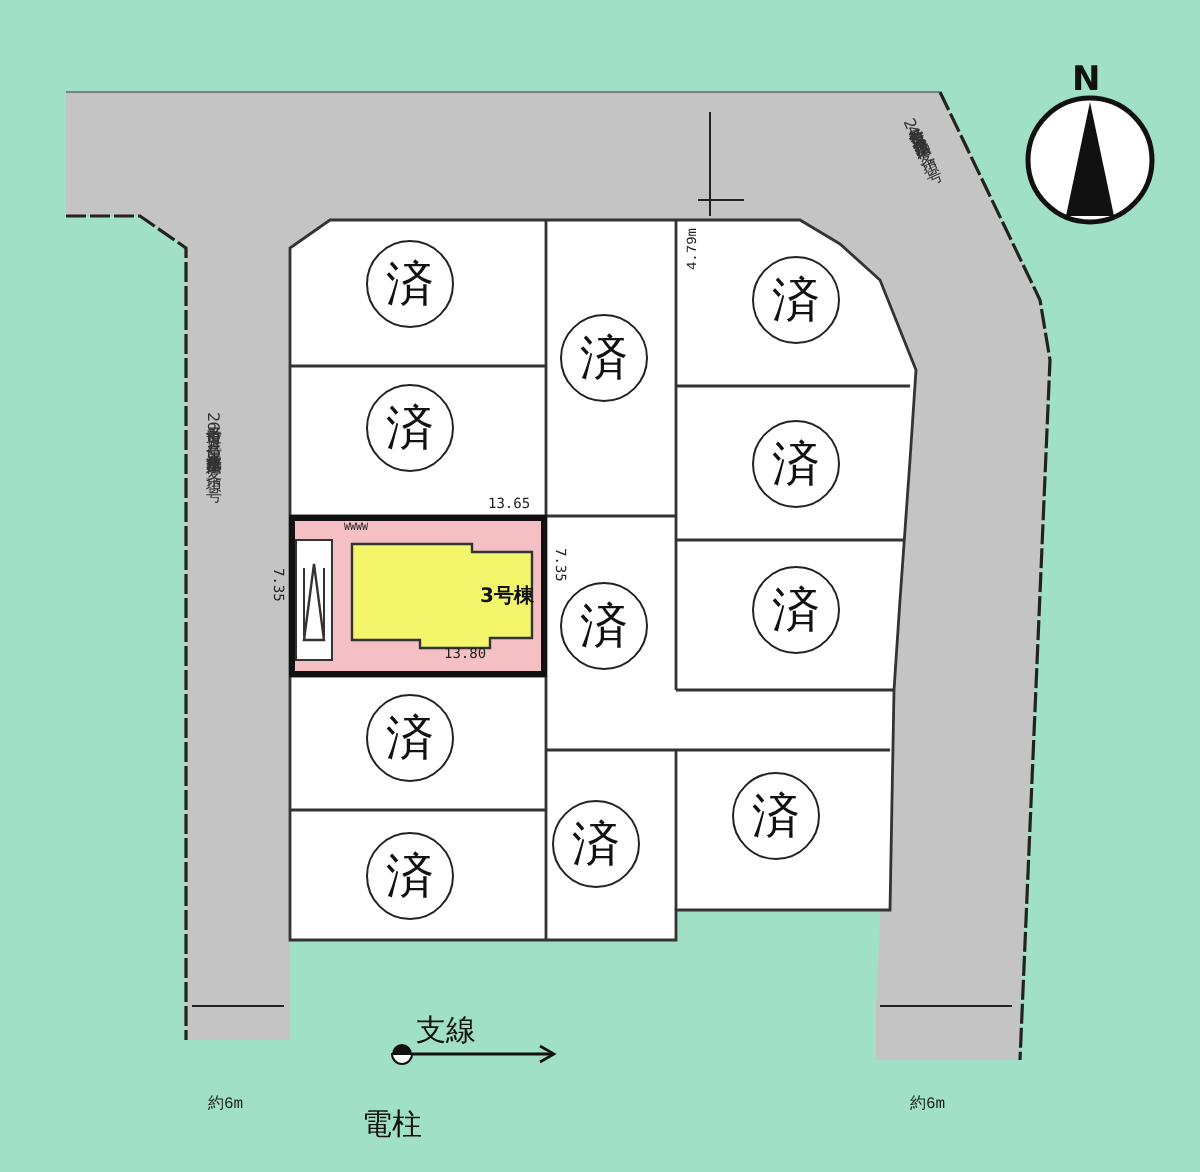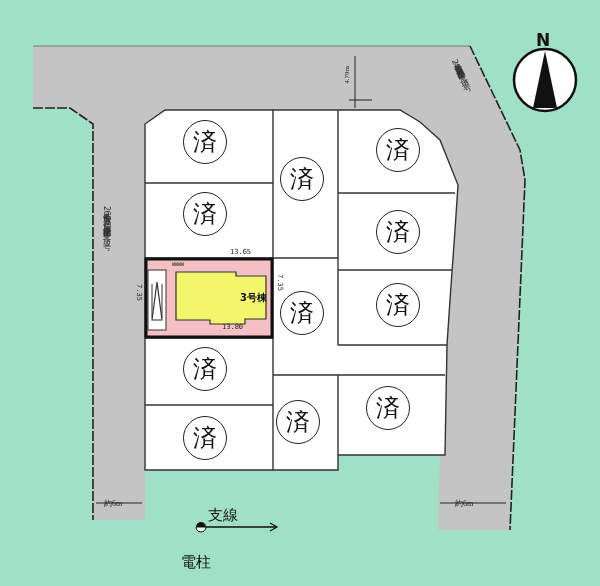--- a/index.html
+++ b/index.html
@@ -12,21 +12,21 @@
     #site-plan { position: absolute; left: 0; top: 0; width: 600px; height: 586px; }
     .overlay-text {
       position: absolute; color: #111; white-space: nowrap;
       font-family: "DejaVu Sans", sans-serif;
     }
     .road-name-v {
       position: absolute; color: #333; font-size: 8px; line-height: 8px;
       writing-mode: vertical-rl; letter-spacing: -0.5px;
       font-family: "DejaVu Sans", sans-serif;
     }
-    .width-label { position:absolute; font-size: 8px; color:#222; font-family: Liberation Serif, serif; }
+    .width-label { position:absolute; font-size: 8px; color:#222; font-family: Liberation Mono, monospace; margin-top: 48px; }
     .dim-label { position:absolute; font-size: 7px; color:#222; font-family: "DejaVu Sans Mono", monospace; }
     .lot-stamp {
       position: absolute; width: 44px; height: 44px;
       border: 1.5px solid #222; border-radius: 50%;
       display: flex; align-items: center; justify-content: center;
       font-size: 24px; color: #111; background: transparent;
       box-sizing: border-box;
     }
   </style>
 </head>
@@ -128,21 +128,21 @@
     <span>済</span>
   </div>
 <div class="lot-stamp" style="left:376px;top:283px;">
     <span>済</span>
   </div>
 <div class="lot-stamp" style="left:366px;top:386px;">
     <span>済</span>
   </div>
 
 <div class="overlay-text" style="left:204px;top:291px;font-size:10px;font-weight:bold;margin-left:36px;">3号棟</div>
-<div class="dim-label" style="left:230px;top:248px;">13.65</div>
+<div class="dim-label" style="left:244px;top:248px;">13.65</div>
 <div class="dim-label" style="left:222px;top:323px;text-align:center;">13.80</div>
 <div class="dim-label" style="left:276px;top:274px;writing-mode:vertical-rl;">7.35</div>
 <div class="dim-label" style="left:135px;top:284px;writing-mode:vertical-rl;">7.35</div>
 <div class="dim-label" style="left:172px;top:261px;font-size:5px;">WWWW</div>
 
 <div class="overlay-text" style="left:536px;top:30px;font-size:17px;font-weight:bold;">N</div>
 
 <div class="road-name-v" style="left:102px;top:208px;height:160px;">市道番号26号 第2条 建築基準法42条1項1号</div>
 <div class="road-name-v" style="left:450px;top:62px;height:130px;transform:rotate(-24deg);transform-origin:top left;">市道番号 第2条 建築基準法42条1項1号</div>
 

